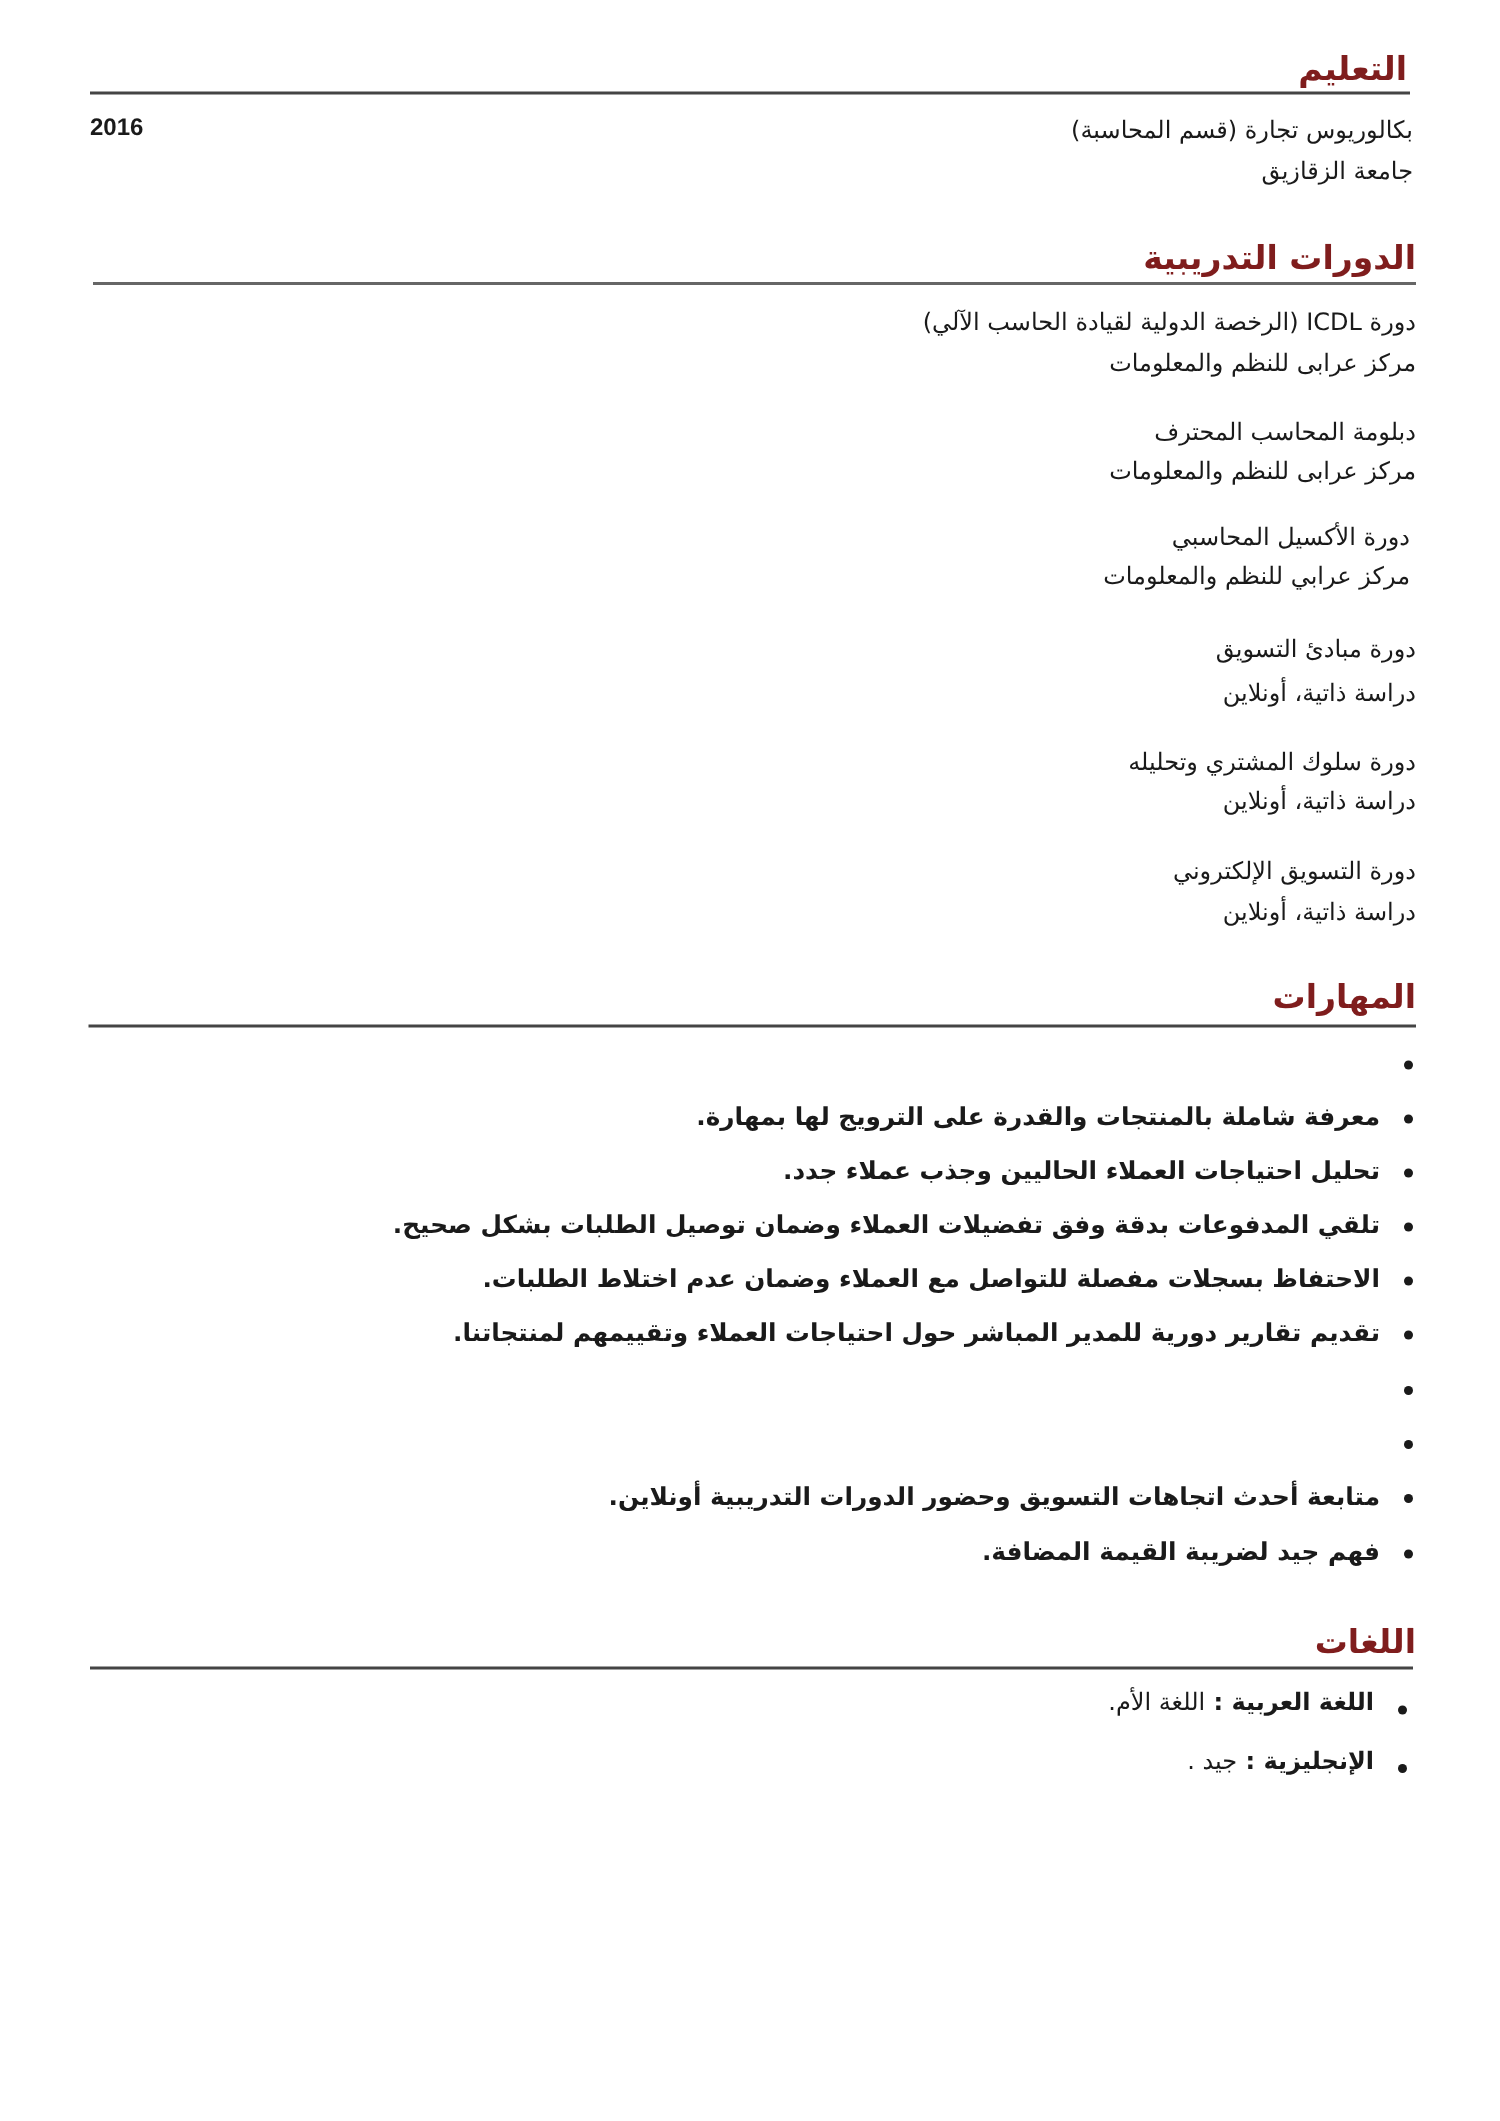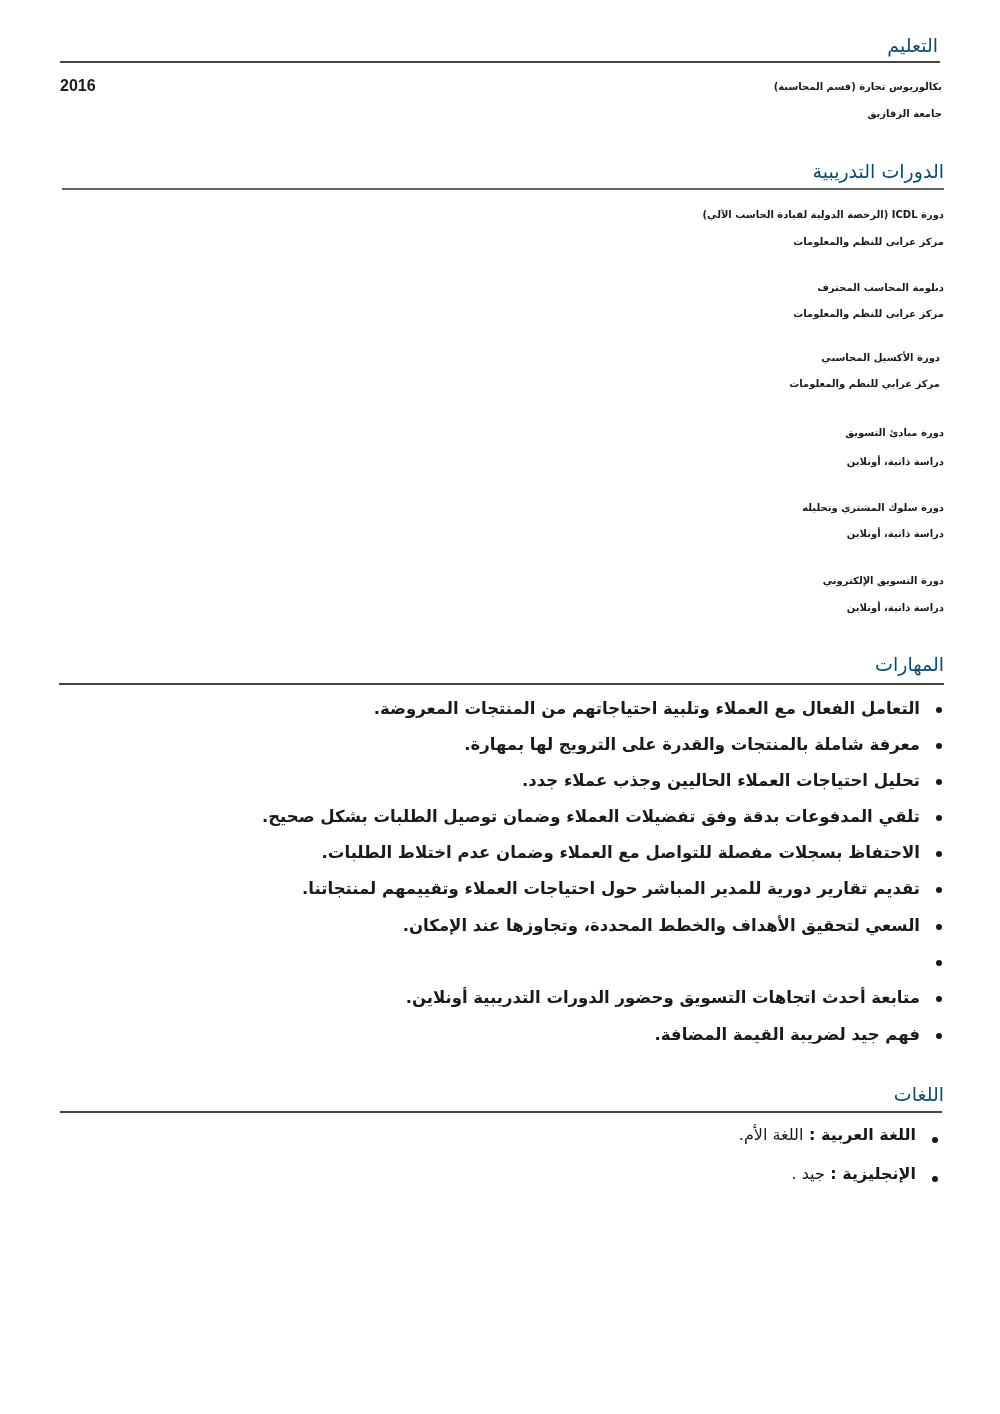--- a/index.html
+++ b/index.html
@@ -2,24 +2,24 @@
 <html><head>
 <meta charset="utf-8">
 <style>
   html, body { margin: 0; padding: 0; background: #ffffff; }
   body {
     width: 1000px; height: 1414px; position: relative; overflow: hidden;
     font-family: "DejaVu Sans", sans-serif; color: #1a1a1a;
   }
   .abs { position: absolute; }
   .rtl { direction: rtl; text-align: right; }
-  .h2 { font-size: 19px; font-weight: normal; color: #0c4a6e; white-space: nowrap; }
+  .h2 { font-size: 22px; font-weight: bold; color: #7f1d1d; white-space: nowrap; }
   .rule { position: absolute; height: 2px; background: #444; }
   .rule.light { background: #666; }
-  .line { font-size: 10px; font-weight: bold; white-space: nowrap; line-height: 24px; }
+  .line { font-size: 16px; font-weight: normal; white-space: nowrap; line-height: 24px; }
   .year { font-family: "Liberation Sans", sans-serif; font-size: 16px; font-weight: bold; }
   ul.skills { list-style: none; margin: 0; padding: 0; }
   ul.skills li {
     position: absolute; right: 80px; font-size: 16.5px; font-weight: bold;
     white-space: nowrap; direction: rtl; line-height: 24px;
   }
   .bullet {
     position: absolute; right: -22px; top: 10px; width: 6px; height: 6px;
     border-radius: 50%; background: #1a1a1a;
   }
@@ -54,27 +54,27 @@
 <div class="abs rtl line" style="right:56px; top:496px;">دورة سلوك المشتري وتحليله</div>
 <div class="abs rtl line" style="right:56px; top:522px;">دراسة ذاتية، أونلاين</div>
 
 <div class="abs rtl line" style="right:56px; top:569px;">دورة التسويق الإلكتروني</div>
 <div class="abs rtl line" style="right:56px; top:596px;">دراسة ذاتية، أونلاين</div>
 
 <div class="abs rtl h2" style="right:56px; top:653px;">المهارات</div>
 <div class="rule" style="left:59px; right:56px; top:683px;"></div>
 
 <ul class="skills">
-  <li style="top:697px;"><span class="bullet"></span><span>التعامل الفعال مع العملاء وتلبية احتياجاتهم من المنتجات المعروضة.</span></li>
+  <li style="top:697px;"><span class="bullet"></span></li>
   <li style="top:733px;"><span class="bullet"></span><span>معرفة شاملة بالمنتجات والقدرة على الترويج لها بمهارة.</span></li>
   <li style="top:769px;"><span class="bullet"></span><span>تحليل احتياجات العملاء الحاليين وجذب عملاء جدد.</span></li>
   <li style="top:805px;"><span class="bullet"></span><span>تلقي المدفوعات بدقة وفق تفضيلات العملاء وضمان توصيل الطلبات بشكل صحيح.</span></li>
   <li style="top:841px;"><span class="bullet"></span><span>الاحتفاظ بسجلات مفصلة للتواصل مع العملاء وضمان عدم اختلاط الطلبات.</span></li>
   <li style="top:877px;"><span class="bullet"></span><span>تقديم تقارير دورية للمدير المباشر حول احتياجات العملاء وتقييمهم لمنتجاتنا.</span></li>
-  <li style="top:914px;"><span class="bullet"></span><span>السعي لتحقيق الأهداف والخطط المحددة، وتجاوزها عند الإمكان.</span></li>
+  <li style="top:914px;"><span class="bullet"></span></li>
   <li style="top:950px;"><span class="bullet"></span></li>
   <li style="top:986px;"><span class="bullet"></span><span>متابعة أحدث اتجاهات التسويق وحضور الدورات التدريبية أونلاين.</span></li>
   <li style="top:1023px;"><span class="bullet"></span><span>فهم جيد لضريبة القيمة المضافة.</span></li>
 </ul>
 
 <div class="abs rtl h2" style="right:56px; top:1083px;">اللغات</div>
 <div class="rule" style="left:60px; right:58px; top:1111px;"></div>
 
 <div class="abs rtl lang" style="right:84px; top:1125px; white-space:nowrap;">
   <span class="bullet" style="right:-22px; top:12px;"></span>

